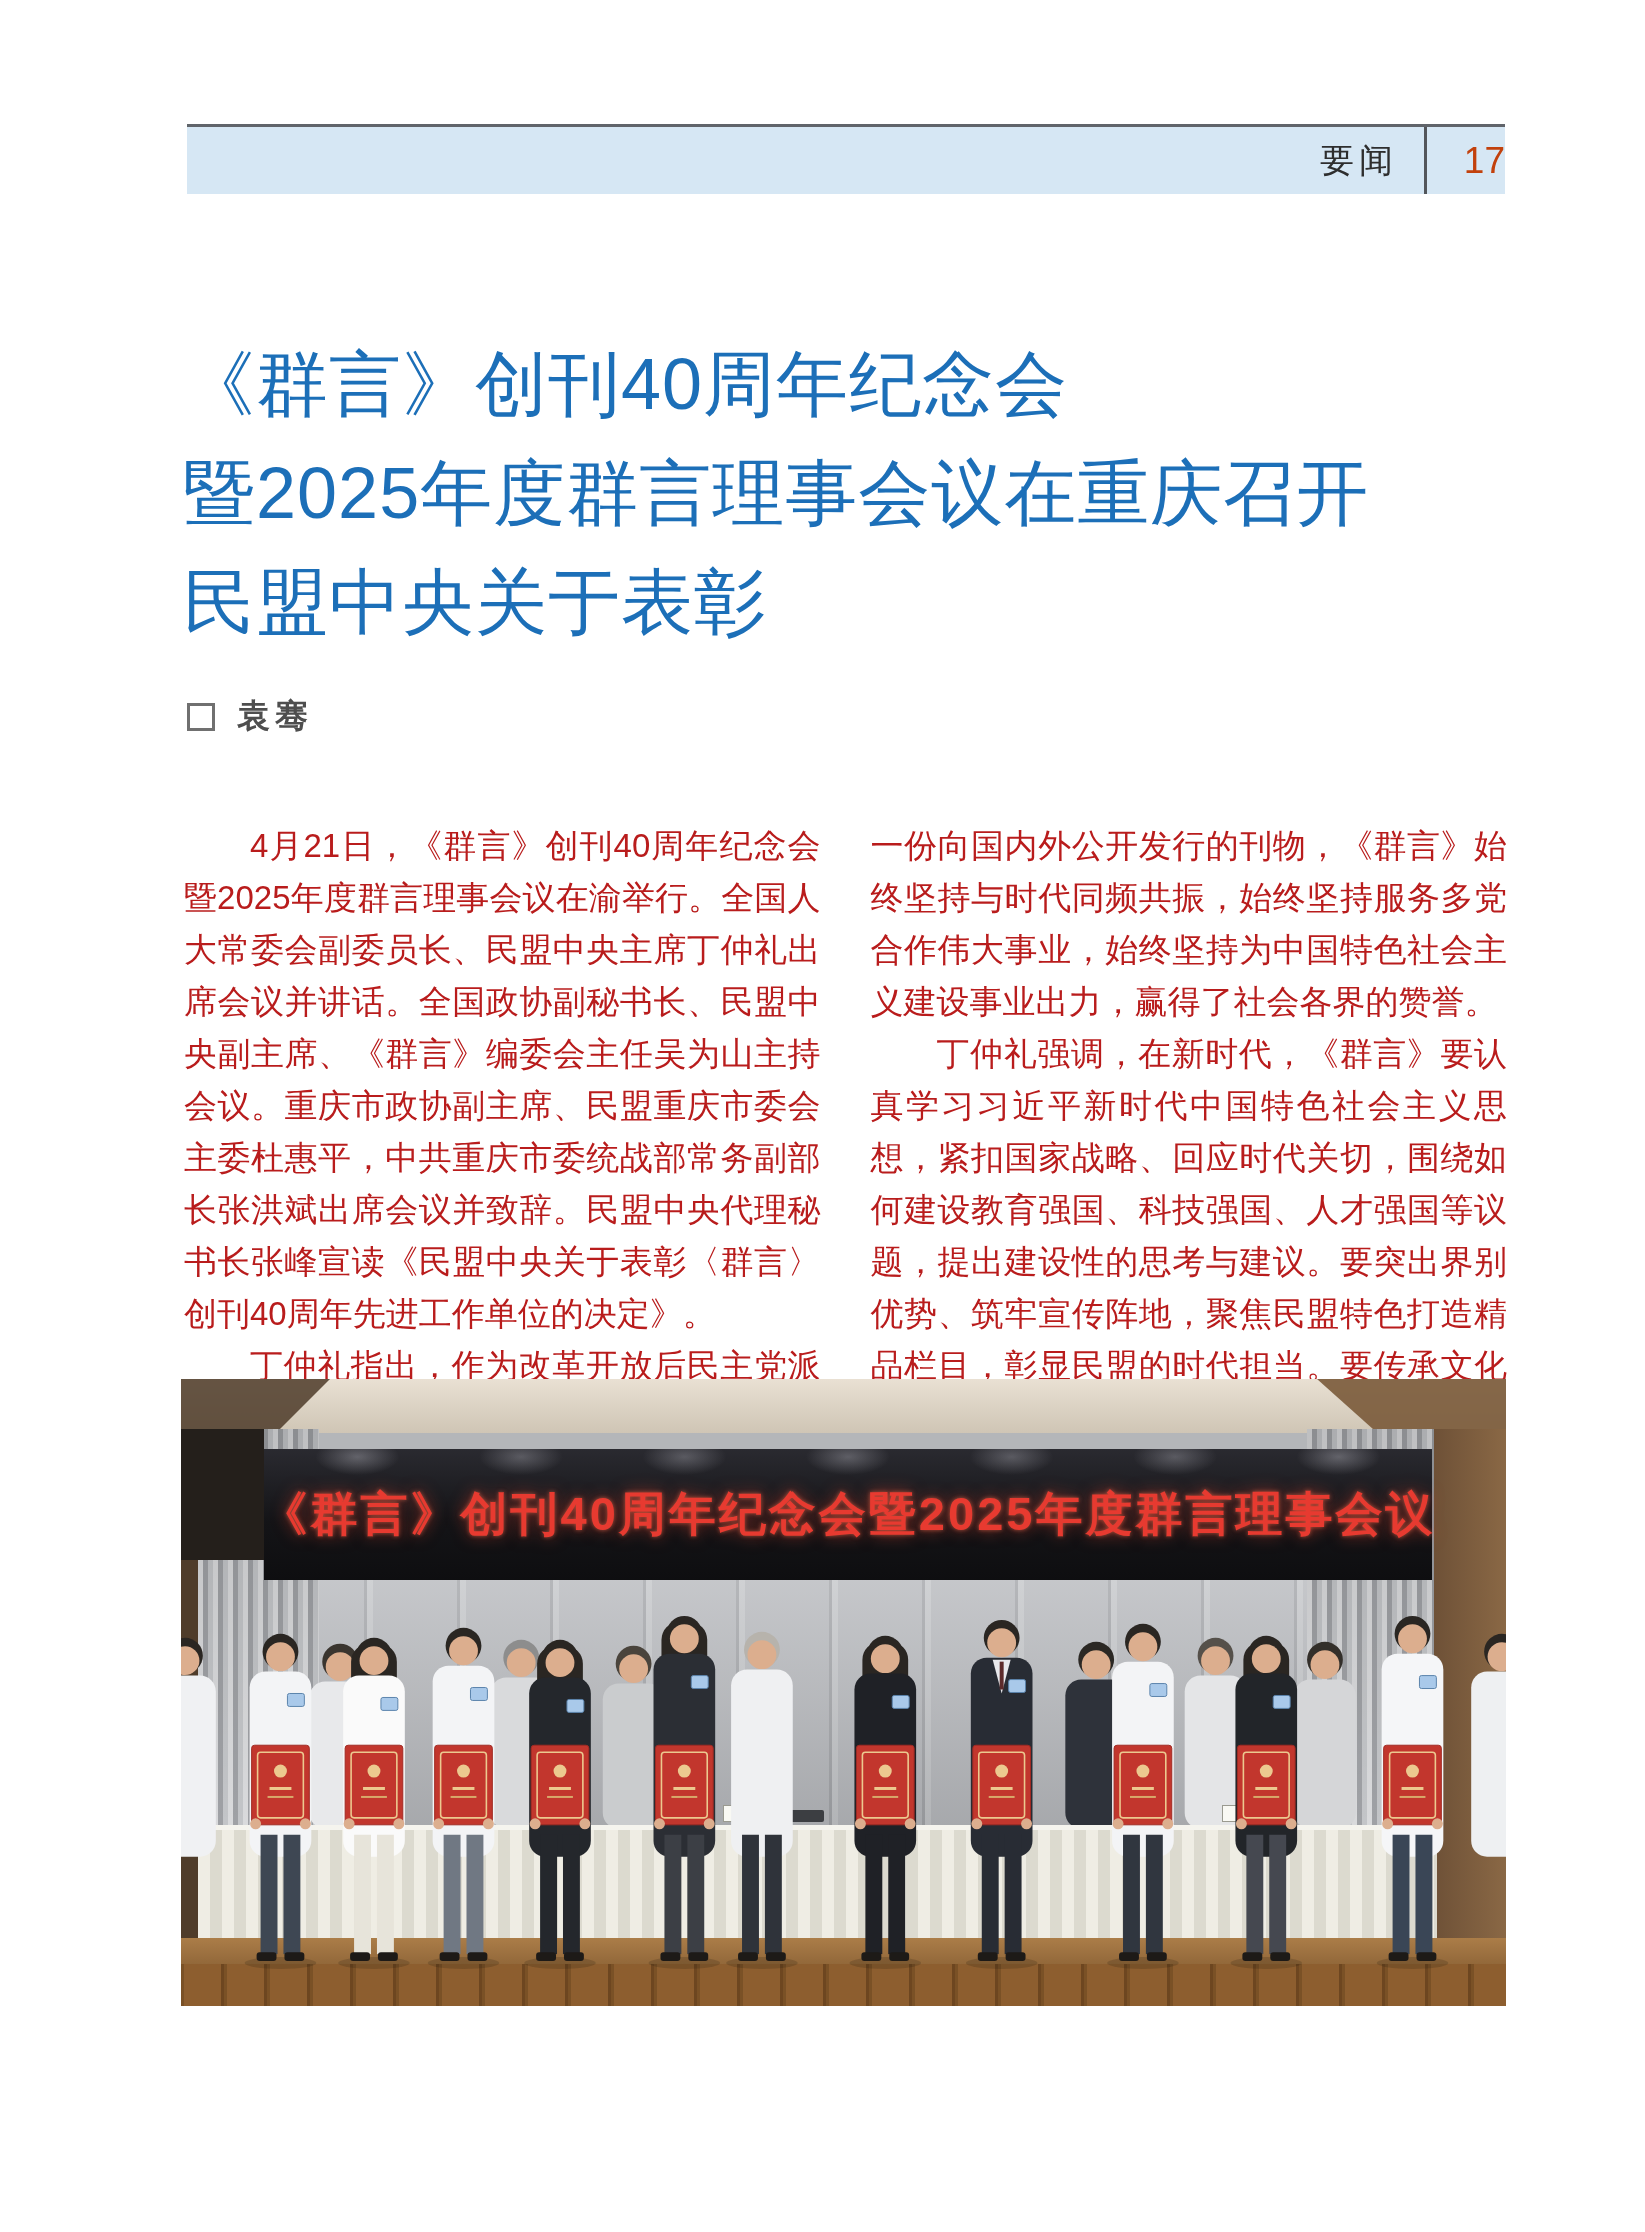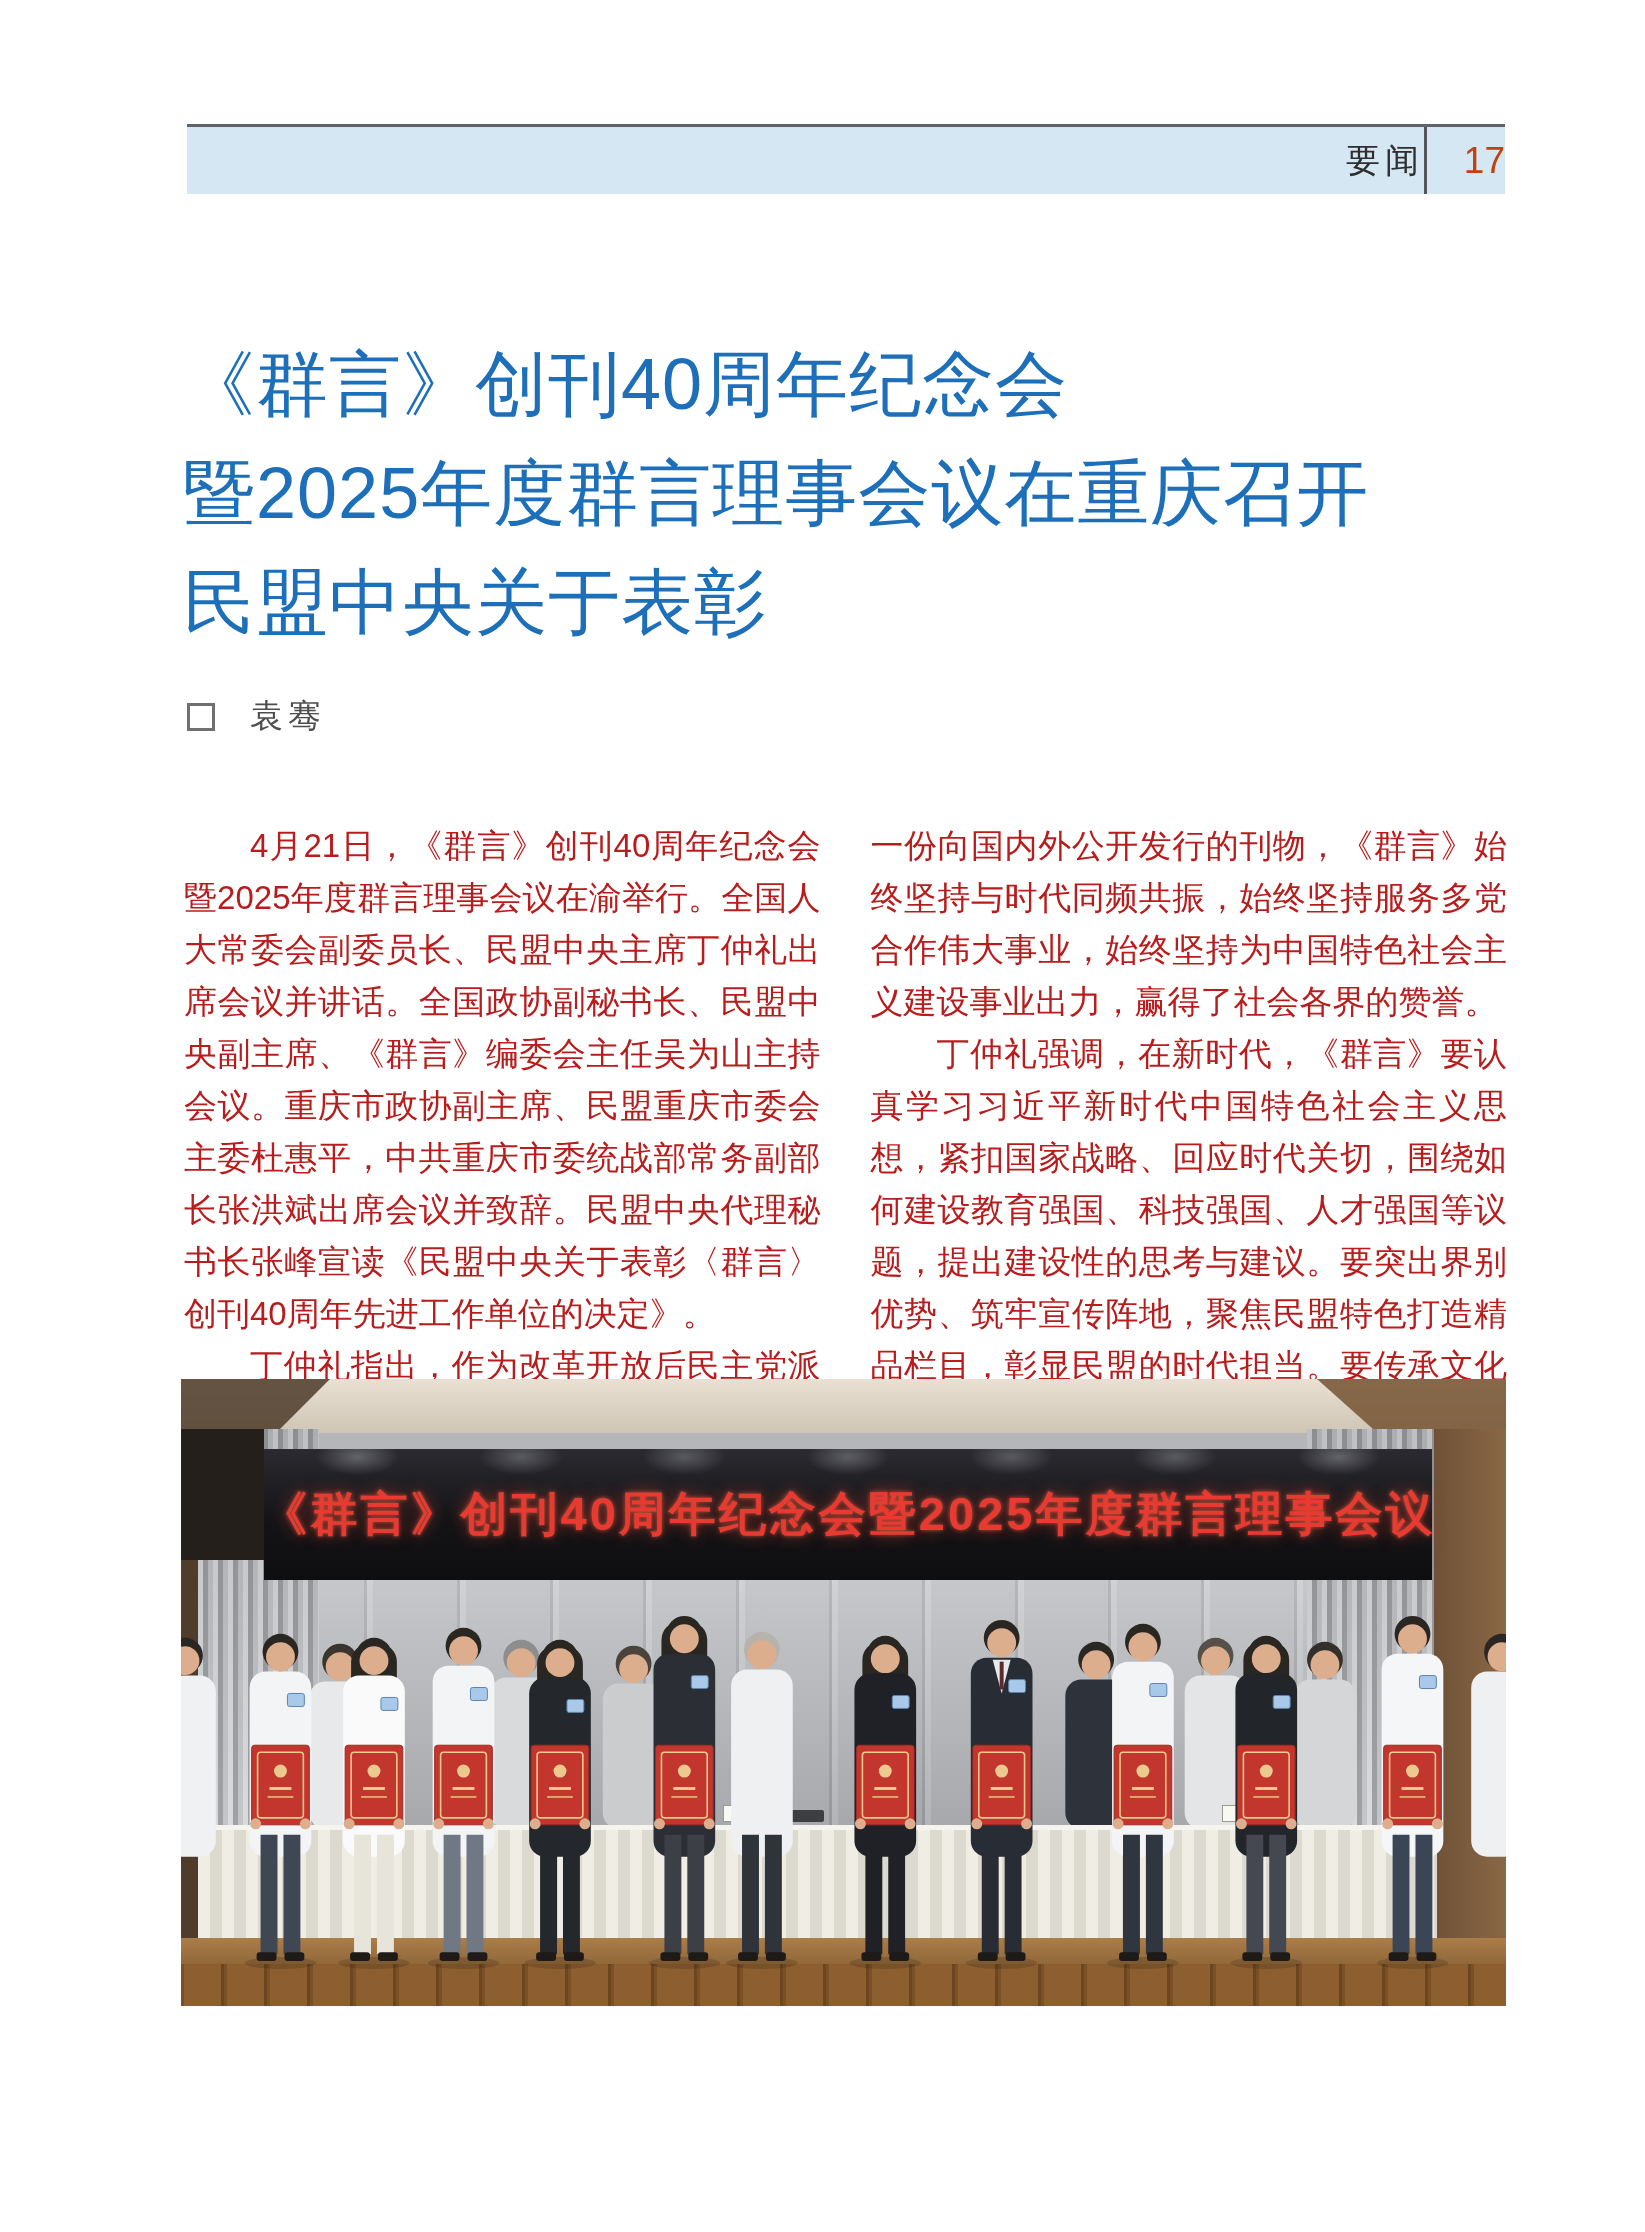--- a/index.html
+++ b/index.html
@@ -2,32 +2,32 @@
 <html><head>
 <meta charset="utf-8">
 <style>
   html,body{margin:0;padding:0;background:#ffffff;}
   .page{position:relative;width:1646px;height:2233px;background:#ffffff;overflow:hidden;
         font-family:"Liberation Sans","DejaVu Sans",sans-serif;}
 
   
   .header-bar{position:absolute;left:187px;top:124px;width:1318px;height:70px;
               background:#d6e7f4;border-top:3px solid #60646a;display:flex;align-items:center;box-sizing:border-box;}
-  .header-section{flex:1;text-align:right;font-size:34px;color:#2e2e2e;
+  .header-section{flex:1;text-align:right;padding-right:26px;font-size:34px;color:#2e2e2e;
                   font-family:"DejaVu Serif","Liberation Serif",serif;letter-spacing:5px;}
   .header-divider{width:3px;height:100%;background:#53565b;}
   .header-pagenum{width:78px;text-align:right;font-size:37px;color:#c2410c;}
 
   
   .title{position:absolute;left:183px;top:330px;color:#1c6fb8;font-weight:400;
          font-size:72px;line-height:109px;letter-spacing:1px;white-space:nowrap;}
   .title div{height:109px;}
 
   
-  .byline{position:absolute;left:187px;top:694px;display:flex;align-items:center;gap:35px;}
+  .byline{position:absolute;left:187px;top:694px;display:flex;align-items:center;gap:22px;font-weight:bold;}
   .byline-square{width:28px;height:28px;border:3px solid #707070;box-sizing:border-box;}
   .byline-name{font-size:33px;color:#4e4e4e;letter-spacing:5px;}
 
   
   .columns{position:absolute;left:184px;top:820px;width:1323px;display:flex;gap:50px;}
   .col{width:637px;font-size:33px;line-height:52px;color:#b91c1c;text-align:justify;
        text-justify:inter-ideograph;}
   .col p{margin:0;}
   .col p.indent{text-indent:2em;}
 

